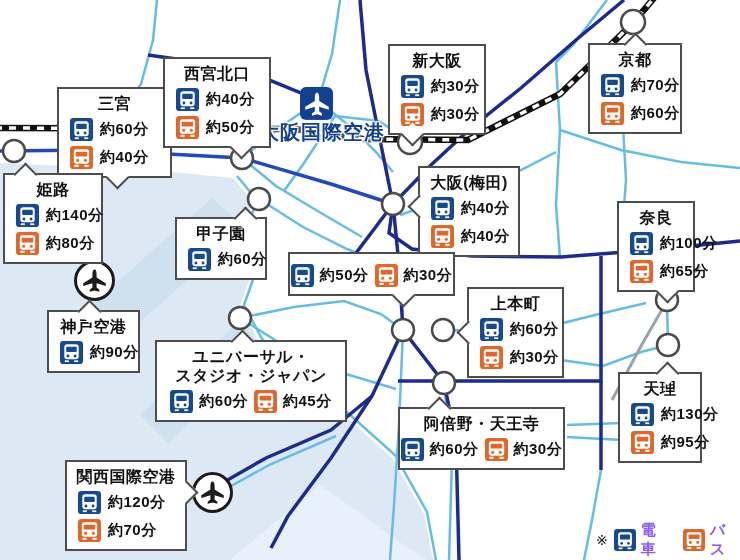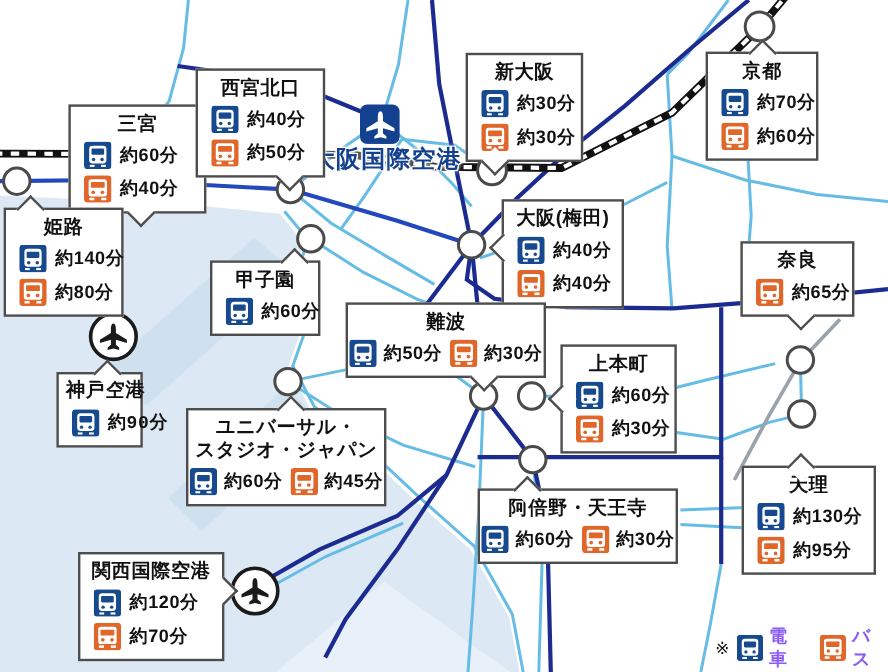--- a/index.html
+++ b/index.html
@@ -270,34 +270,39 @@
     <span class="ptr up" style="left:60px"></span>
     <div class="c-title">甲子園</div>
     <div class="c-row">
         <svg class="ic">
           <use href="#ic-train"></use>
         </svg>
         <span class="time">約60分</span>
       </div>
   </div>
 
-  <div class="callout" style="left:617px;top:201px;width:95px;">
+  <div class="callout" style="left:617px;top:201px;width:78px;">
     <span class="ptr down" style="left:40px"></span>
     <div class="c-title">奈良</div>
     <div class="c-row">
         <svg class="ic">
+          <use href="#ic-train"></use>
+        </svg>
+        <span class="time">約100分</span>
+      </div>
+    <div class="c-row">
+        <svg class="ic">
           <use href="#ic-bus"></use>
         </svg>
         <span class="time">約65分</span>
       </div>
   </div>
 
   <div class="callout" style="left:288px;top:252px;width:167px;">
     <span class="ptr down" style="left:105px"></span>
-    <div class="c-title">難波</div>
     <div class="c-row h">
       <svg class="ic">
           <use href="#ic-train"></use>
         </svg>
         <span class="time">約50分</span>
       <svg class="ic">
           <use href="#ic-bus"></use>
         </svg>
         <span class="time">約30分</span>
     </div>
@@ -313,32 +318,32 @@
         <span class="time">約60分</span>
       </div>
     <div class="c-row">
         <svg class="ic">
           <use href="#ic-bus"></use>
         </svg>
         <span class="time">約30分</span>
       </div>
   </div>
 
-  <div class="callout" style="left:47px;top:310px;width:72px;font-family:Liberation Mono, monospace;">
+  <div class="callout" style="left:47px;top:310px;width:93px;">
     <span class="ptr up" style="left:32px"></span>
     <div class="c-title">神戸空港</div>
     <div class="c-row">
         <svg class="ic">
           <use href="#ic-train"></use>
         </svg>
         <span class="time">約90分</span>
       </div>
   </div>
 
-  <div class="callout" style="left:155px;top:340px;width:167px;">
+  <div class="callout" style="left:155px;top:340px;width:192px;">
     <span class="ptr up" style="left:77px"></span>
     <div class="c-title">ユニバーサル・</div>
     <div class="c-title">スタジオ・ジャパン</div>
     <div class="c-row h">
       <svg class="ic">
           <use href="#ic-train"></use>
         </svg>
         <span class="time">約60分</span>
       <svg class="ic">
           <use href="#ic-bus"></use>
@@ -355,21 +360,21 @@
           <use href="#ic-train"></use>
         </svg>
         <span class="time">約60分</span>
       <svg class="ic">
           <use href="#ic-bus"></use>
         </svg>
         <span class="time">約30分</span>
     </div>
   </div>
 
-  <div class="callout" style="left:618px;top:388px;width:112px;">
+  <div class="callout" style="left:618px;top:372px;width:84px;">
     <span class="ptr up" style="left:39px"></span>
     <div class="c-title">天理</div>
     <div class="c-row">
         <svg class="ic">
           <use href="#ic-train"></use>
         </svg>
         <span class="time">約130分</span>
       </div>
     <div class="c-row">
         <svg class="ic">

